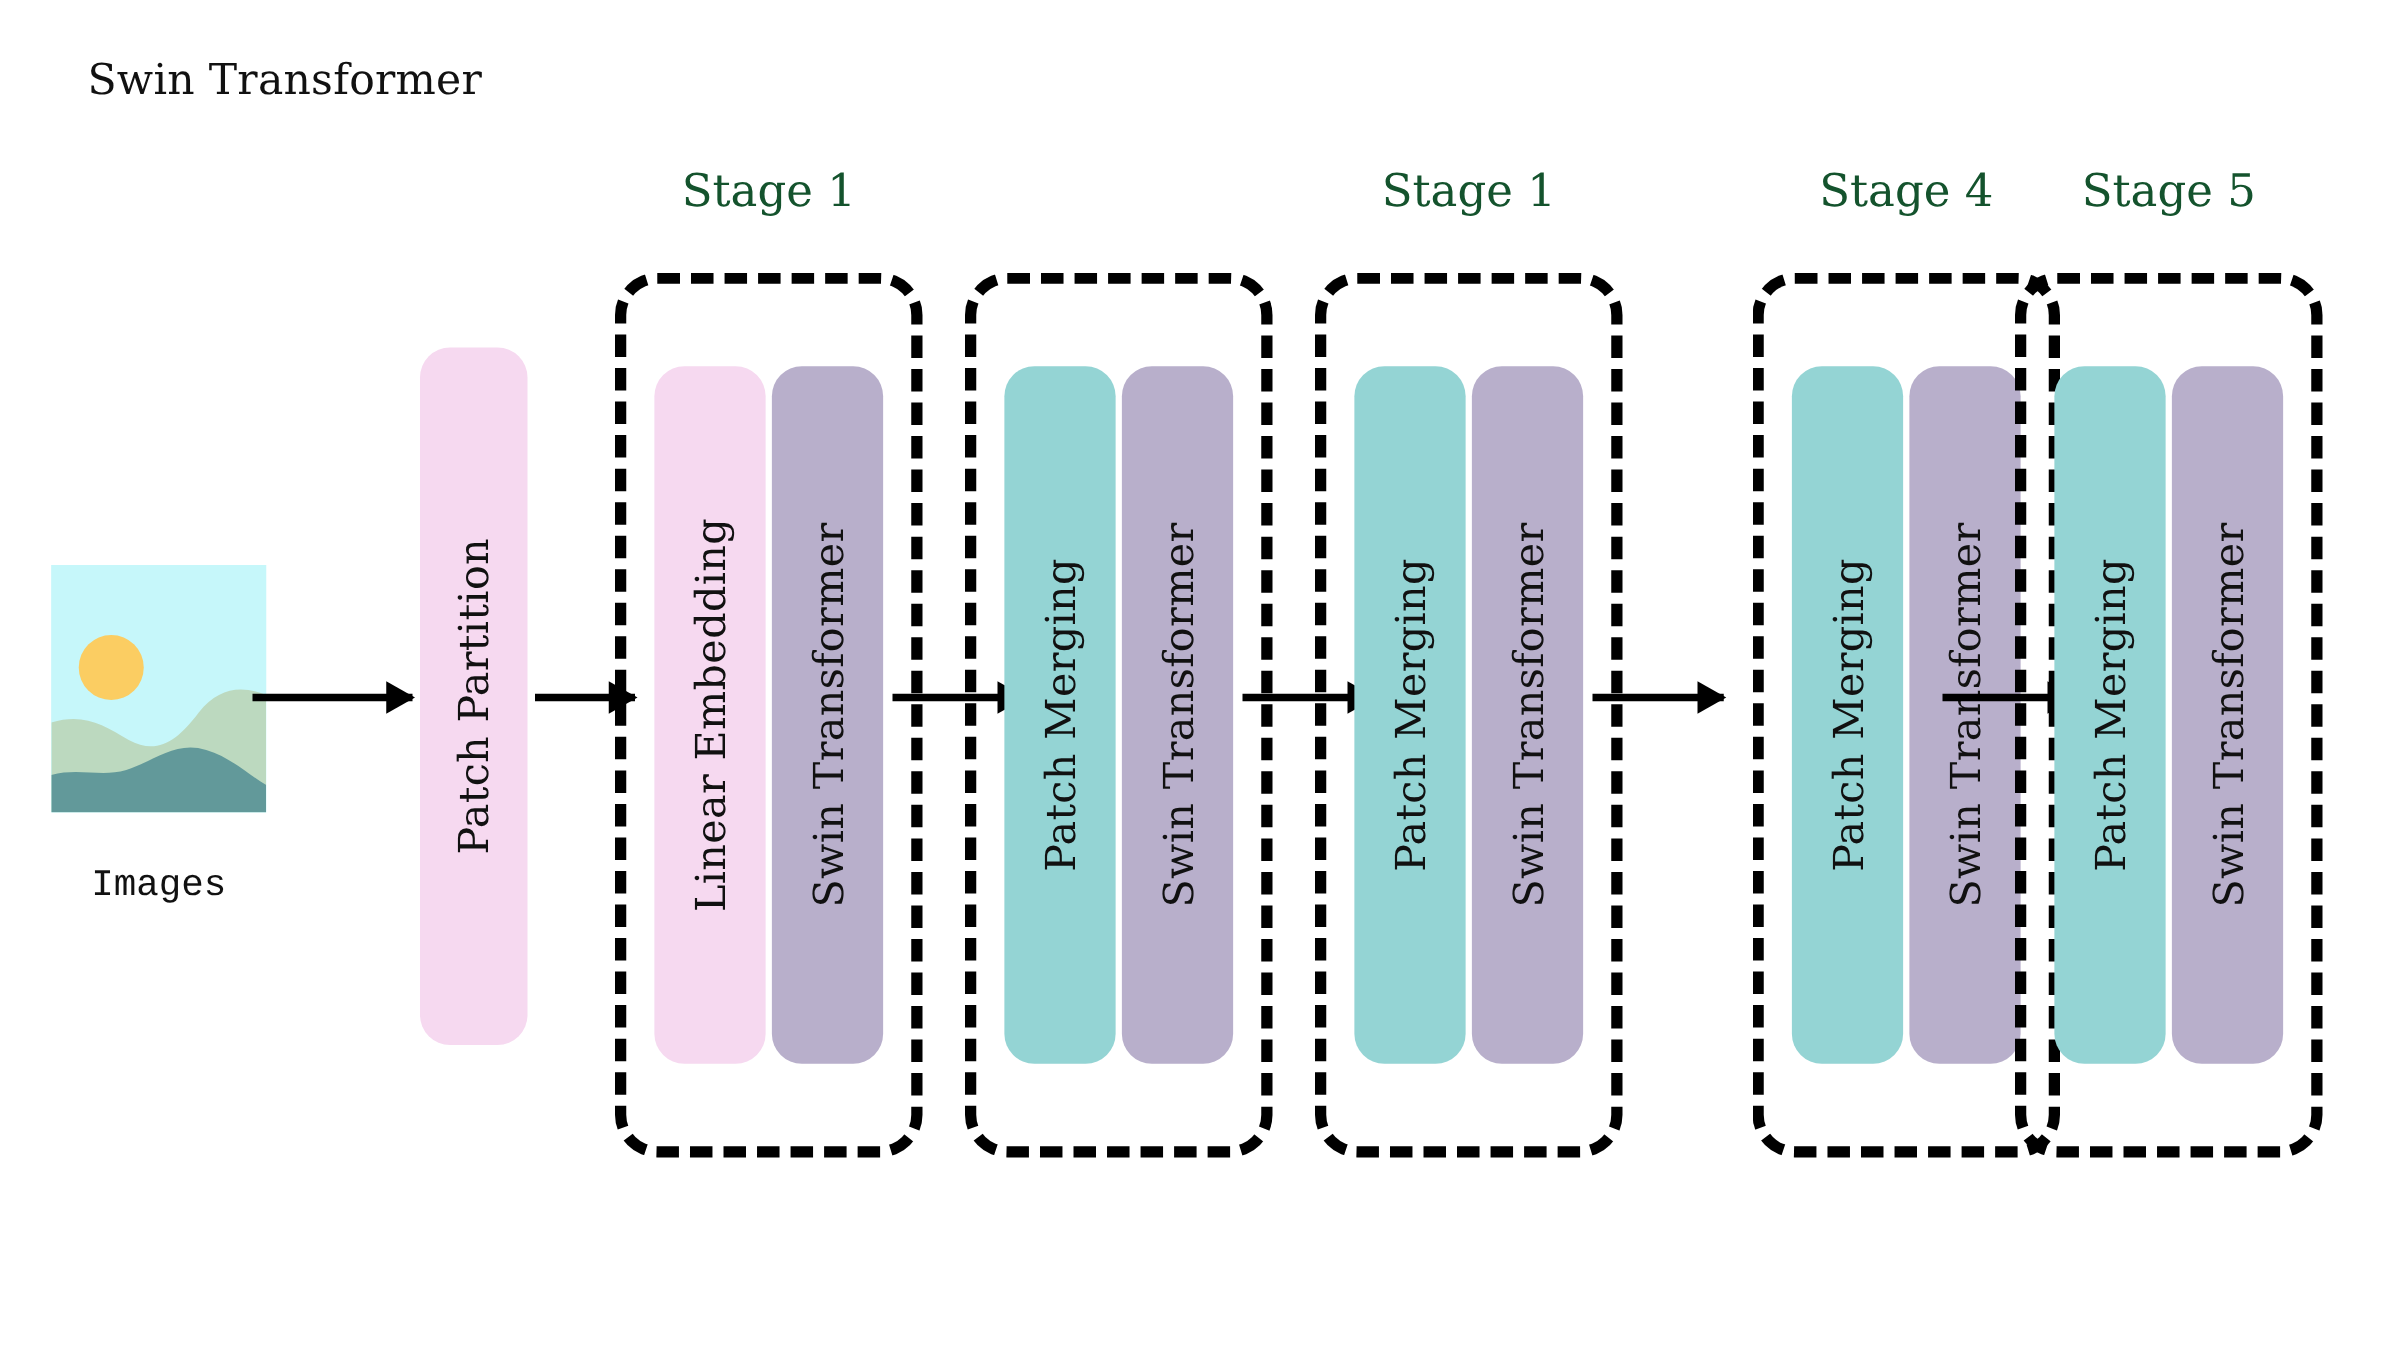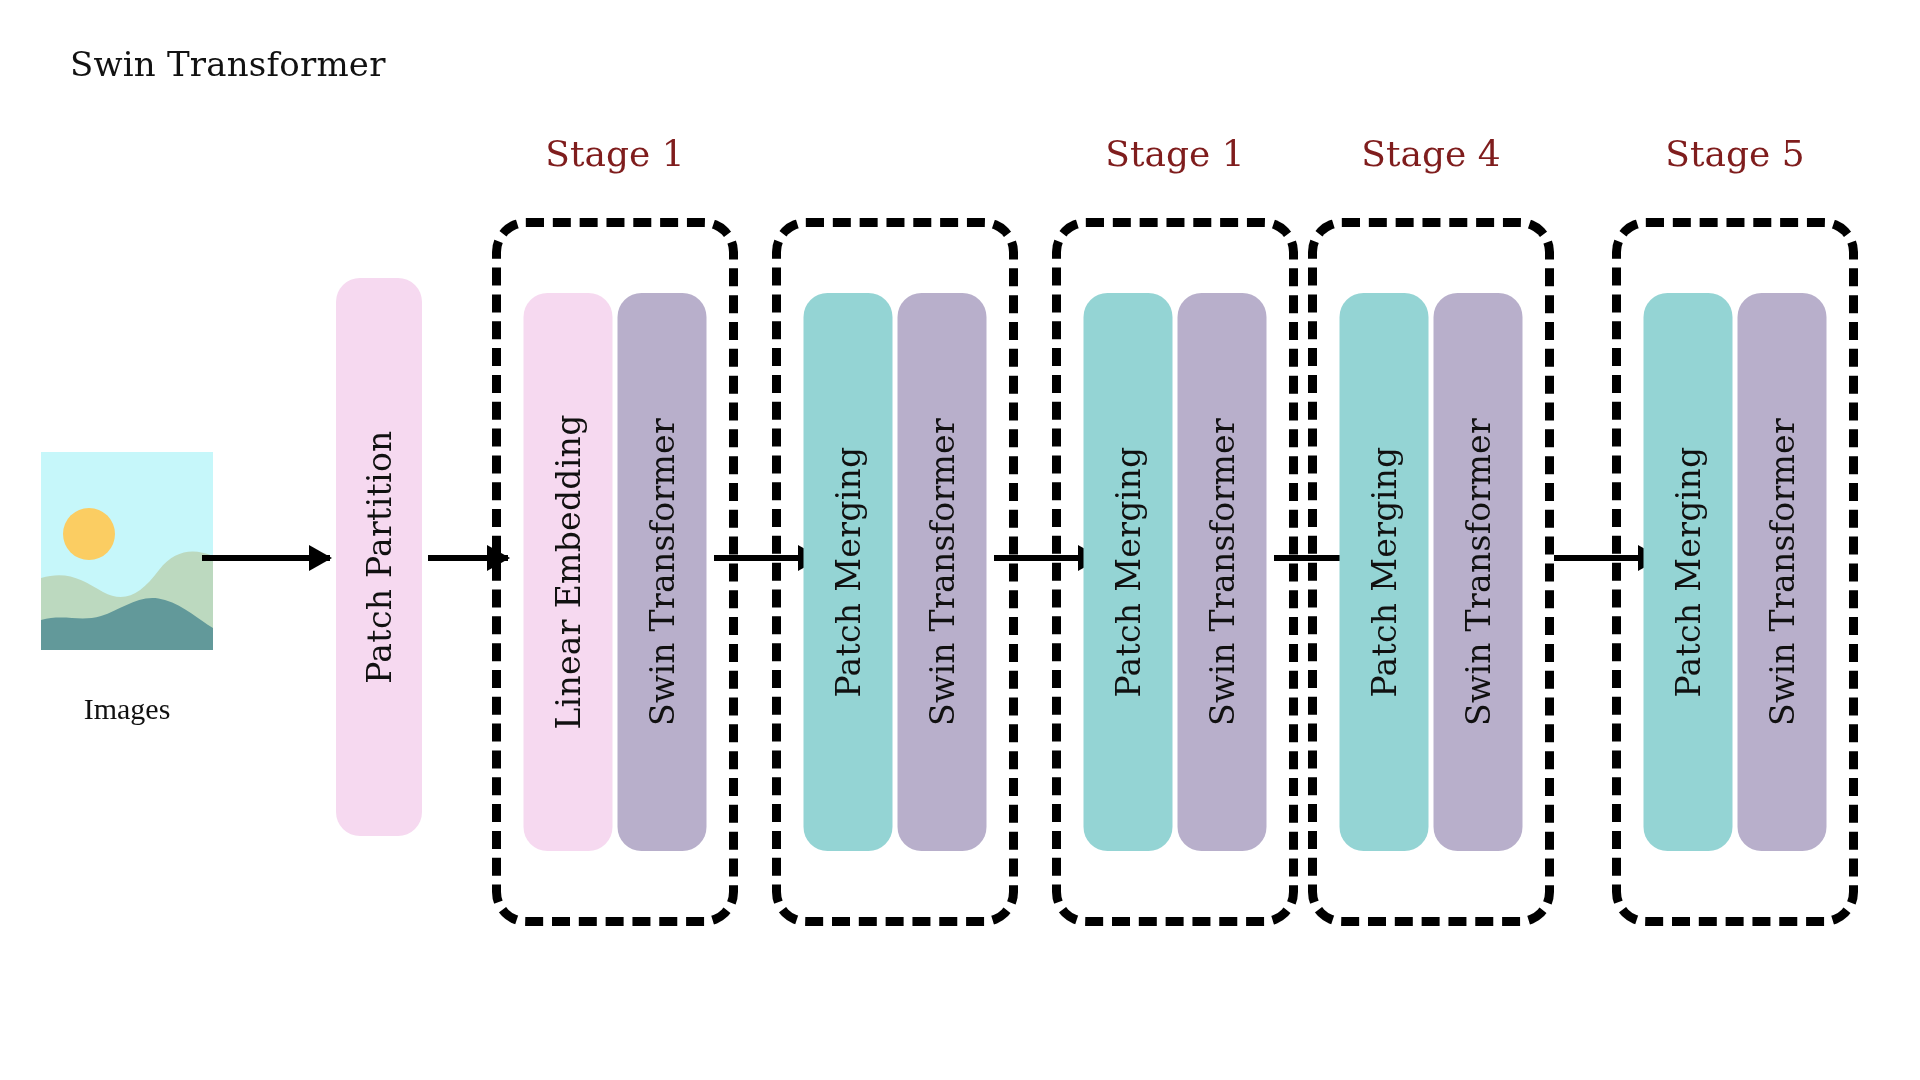--- a/index.html
+++ b/index.html
@@ -44,21 +44,21 @@
     background: #c6f7fa;
   }
 
   #input-image svg { display: block; width: 172px; height: 198px; }
 
   #input-image-label {
     margin-top: 42px;
     text-align: center;
     font-size: 30px;
     color: #111111;
-    font-family: Liberation Serif, serif;
+    font-family: Liberation Mono, monospace;
   }
 
   
   #patch-partition-block {
     position: absolute;
     left: 336px;
     top: 278px;
     width: 86px;
     height: 558px;
     border-radius: 24px;
@@ -89,21 +89,21 @@
     background: transparent;
   }
 
   .stage-label {
     position: absolute;
     top: -94px;
     left: 0;
     width: 100%;
     text-align: center;
     font-size: 36px;
-    color: #7f1d1d;
+    color: #14532d;
     font-family: "DejaVu Serif", serif;
     white-space: nowrap;
   }
 
   .stage-inner {
     position: absolute;
     left: 50%;
     top: 50%;
     transform: translate(-50%, -50%);
     display: flex;
@@ -201,21 +201,21 @@
       <span class="vbar-label">Patch Merging</span>
     </div>
     <div class="stage-bar bar-purple">
       <span class="vbar-label">Swin Transformer</span>
     </div>
   </div>
 </div>
 
 <div class="arrow" style="left:1274px; width:105px;"></div>
 
-<div class="stage-box" style="left:1308px;">
+<div class="stage-box" style="left:1402px;">
   <div class="stage-label">Stage 4</div>
   <div class="stage-inner">
     <div class="stage-bar bar-teal">
       <span class="vbar-label">Patch Merging</span>
     </div>
     <div class="stage-bar bar-purple">
       <span class="vbar-label">Swin Transformer</span>
     </div>
   </div>
 </div>

